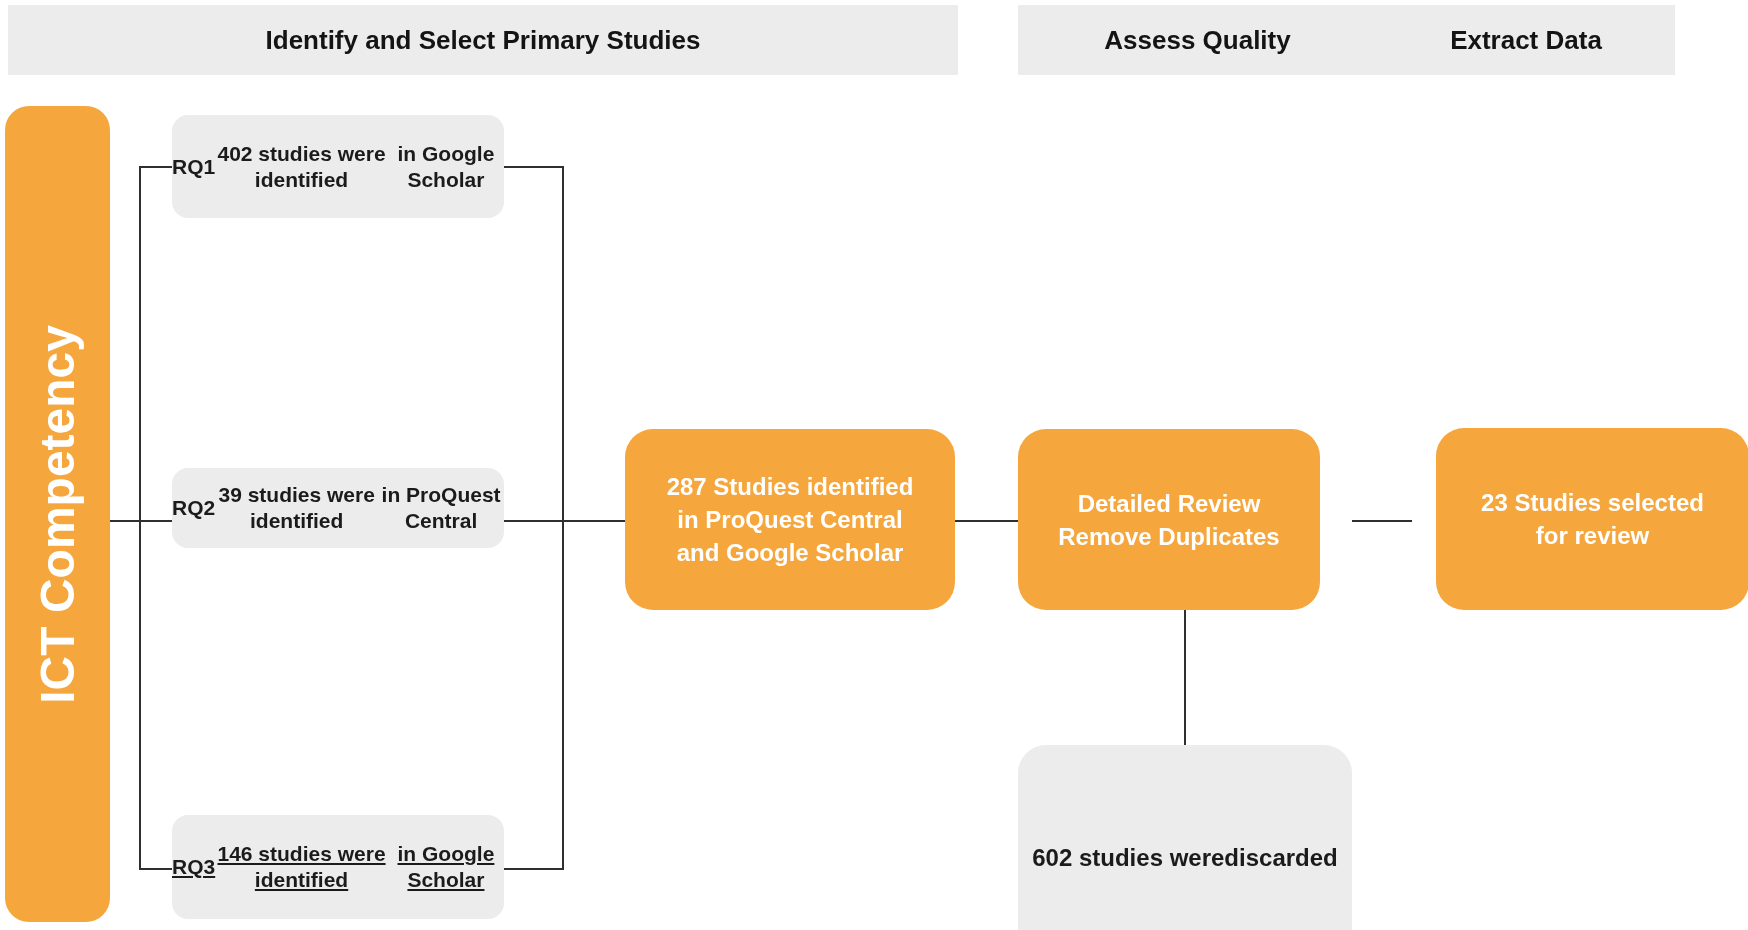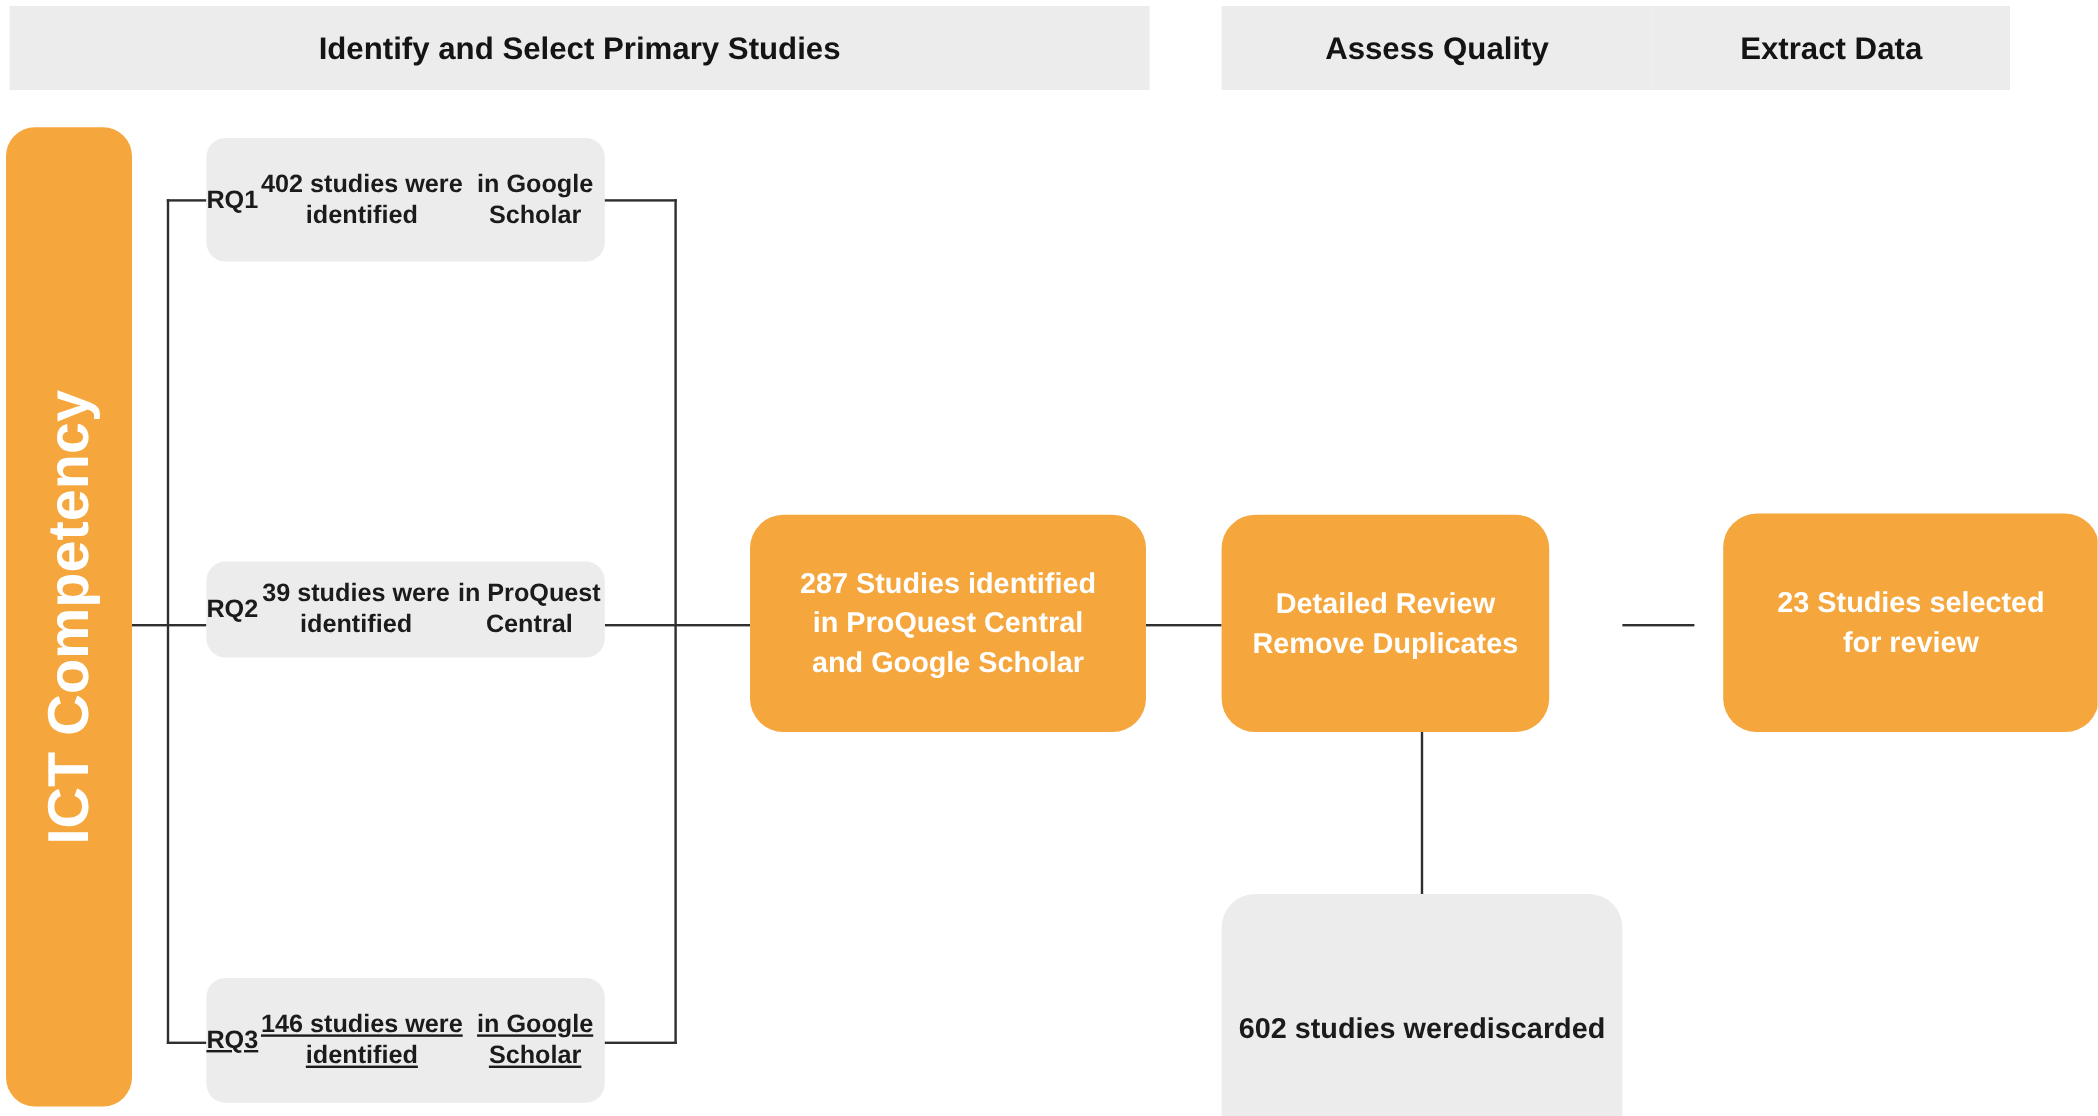--- a/index.html
+++ b/index.html
@@ -113,21 +113,21 @@
     <div>146 studies were identified</div>
     <div>in Google Scholar</div>
   </div>
 
   <div class="obox" style="left:625px; top:429px; width:330px; height:181px;">
     <div>287 Studies identified</div>
     <div>in ProQuest Central</div>
     <div>and Google Scholar</div>
   </div>
 
-  <div class="obox" style="left:1018px; top:429px; width:273px; height:181px;">
+  <div class="obox" style="left:1018px; top:429px; width:302px; height:181px;">
     <div>Detailed Review</div>
     <div>Remove Duplicates</div>
   </div>
 
   <div class="obox" style="left:1436px; top:428px; width:313px; height:182px;">
     <div>23 Studies selected</div>
     <div>for review</div>
   </div>
 
   <div class="gbox discard" style="left:1018px; top:745px; width:334px; height:224px;">

